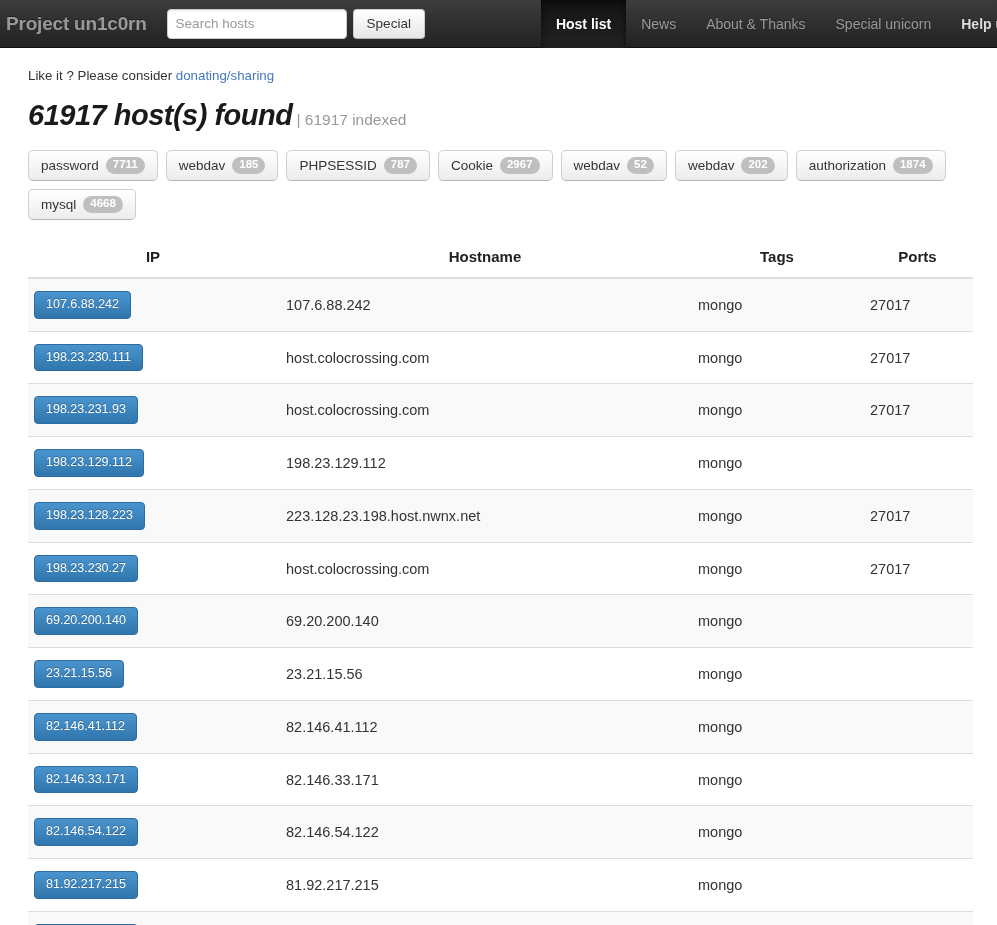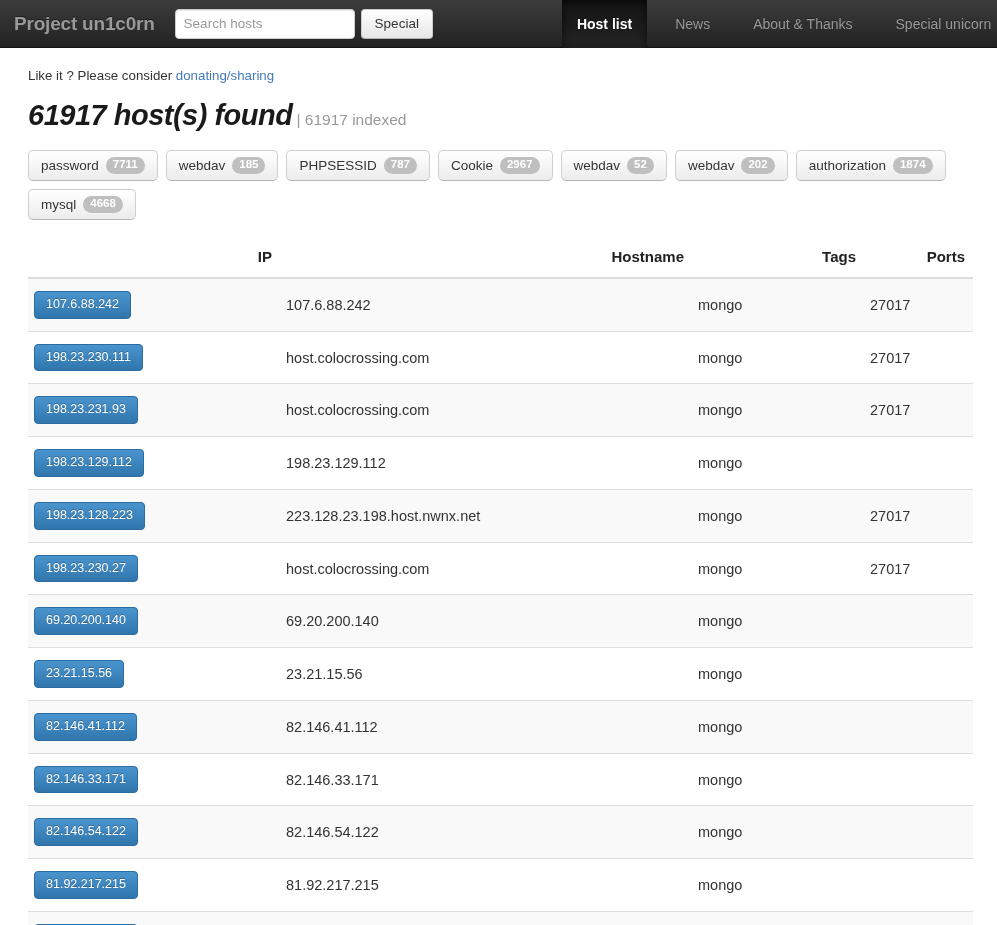--- a/index.html
+++ b/index.html
@@ -20,21 +20,21 @@
     background: linear-gradient(to bottom, #3c3c3c 0%, #222222 100%);
     border-bottom: 1px solid #111;
     display: flex;
     align-items: center;
     padding: 0;
   }
   .brand {
     color: #999999;
     font-size: 19px;
     font-weight: bold;
-    padding: 0 20px 0 14px;
+    padding: 0 20px 0 6px;
     line-height: 48px;
     letter-spacing: -0.2px;
     text-shadow: 0 -1px 0 rgba(0,0,0,.4);
     white-space: nowrap;
   }
   .nav-search {
     display: flex;
     align-items: center;
     gap: 6px;
   }
@@ -75,21 +75,20 @@
     display: flex;
     align-items: center;
     padding: 0 15px;
     height: 48px;
     color: #999999;
     font-size: 14px;
     text-decoration: none;
     text-shadow: 0 -1px 0 rgba(0,0,0,.25);
     cursor: pointer;
     white-space: nowrap;
-    margin-left: 13px;
   }
   .nav-link.active {
     color: #ffffff;
     background: #111111;
     background: linear-gradient(to bottom, #141414 0%, #232323 100%);
     box-shadow: inset 0 3px 8px rgba(0,0,0,.6);
     font-weight: bold;
   }
   .nav-link.strong { color: #dddddd; font-weight: bold; }
 
@@ -160,21 +159,21 @@
   }
 
   
   table.hosts {
     width: 945px;
     margin: 20px 0 0 2px;
     border-collapse: collapse;
     font-size: 14.5px;
   }
   table.hosts th {
-    text-align: right;
+    text-align: center;
     font-weight: bold;
     color: #222222;
     font-size: 15px;
     padding: 8px 8px 12px 6px;
     border-bottom: 2px solid #dddddd;
     vertical-align: bottom;
   }
   table.hosts td {
     padding: 12px 8px 12px 6px;
     border-top: 1px solid #dddddd;

